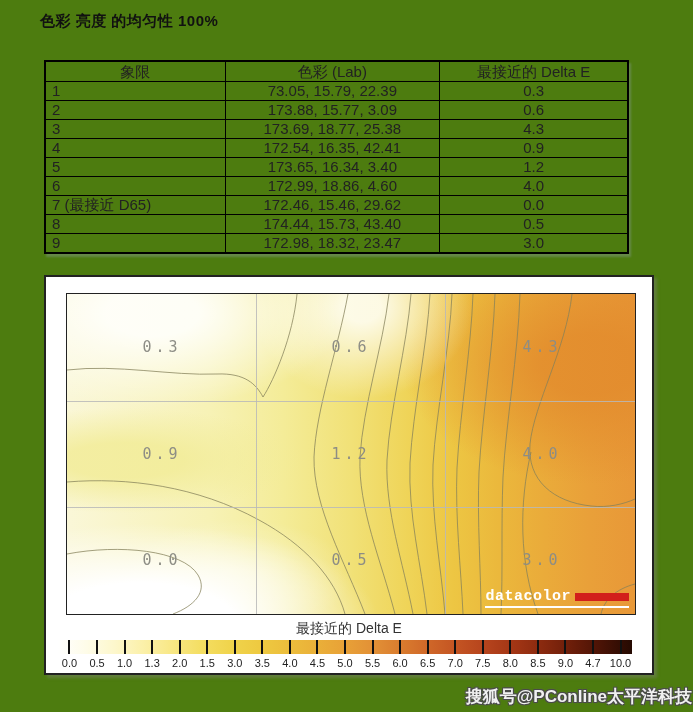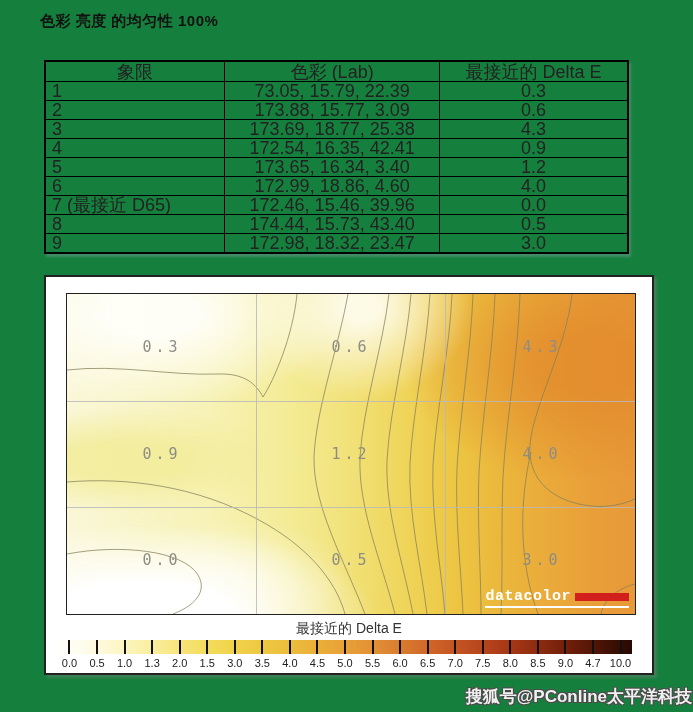--- a/index.html
+++ b/index.html
@@ -1,25 +1,25 @@
 <!DOCTYPE html>
 <html><head>
 <meta charset="utf-8">
 <style>
   html,body{margin:0;padding:0;background:#fff;}
-  #stage{position:relative;width:693px;height:712px;background:#15803d;overflow:hidden;
+  #stage{position:relative;width:693px;height:712px;background:#4d7c0f;overflow:hidden;
          font-family:"Liberation Sans",sans-serif;color:#1a1a1a;}
 
   
   .page-title{position:absolute;left:40px;top:12px;font-size:15px;font-weight:600;color:#111;
               letter-spacing:.5px;}
 
   
   table.uni{position:absolute;left:44px;top:60px;width:585px;border-collapse:collapse;
-            border:2px solid #000;font-size:18px;color:#222;
+            border:2px solid #000;font-size:15px;color:#222;
             box-shadow:2px 3px 2px rgba(150,165,180,.35);}
   table.uni th,table.uni td{border:1px solid #000;padding:0 6px;height:18px;line-height:18px;
             font-weight:400;white-space:nowrap;overflow:hidden;}
   table.uni th{height:19px;text-align:center;}
   td.c-quad{width:170px;text-align:left;}
   td.c-lab{width:205px;text-align:center;}
   td.c-de{width:178px;text-align:center;}
 
   
   .card{position:absolute;left:44px;top:275px;width:610px;height:400px;background:#fff;
@@ -108,21 +108,21 @@
         <td class="c-lab">173.65, 16.34,  3.40</td>
         <td class="c-de">1.2</td>
       </tr>
       <tr>
         <td class="c-quad">6</td>
         <td class="c-lab">172.99, 18.86,  4.60</td>
         <td class="c-de">4.0</td>
       </tr>
       <tr>
         <td class="c-quad">7 (最接近 D65)</td>
-        <td class="c-lab">172.46, 15.46, 39.96</td>
+        <td class="c-lab">172.46, 15.46, 29.62</td>
         <td class="c-de">0.0</td>
       </tr>
       <tr>
         <td class="c-quad">8</td>
         <td class="c-lab">174.44, 15.73, 43.40</td>
         <td class="c-de">0.5</td>
       </tr>
       <tr>
         <td class="c-quad">9</td>
         <td class="c-lab">172.98, 18.32, 23.47</td>

